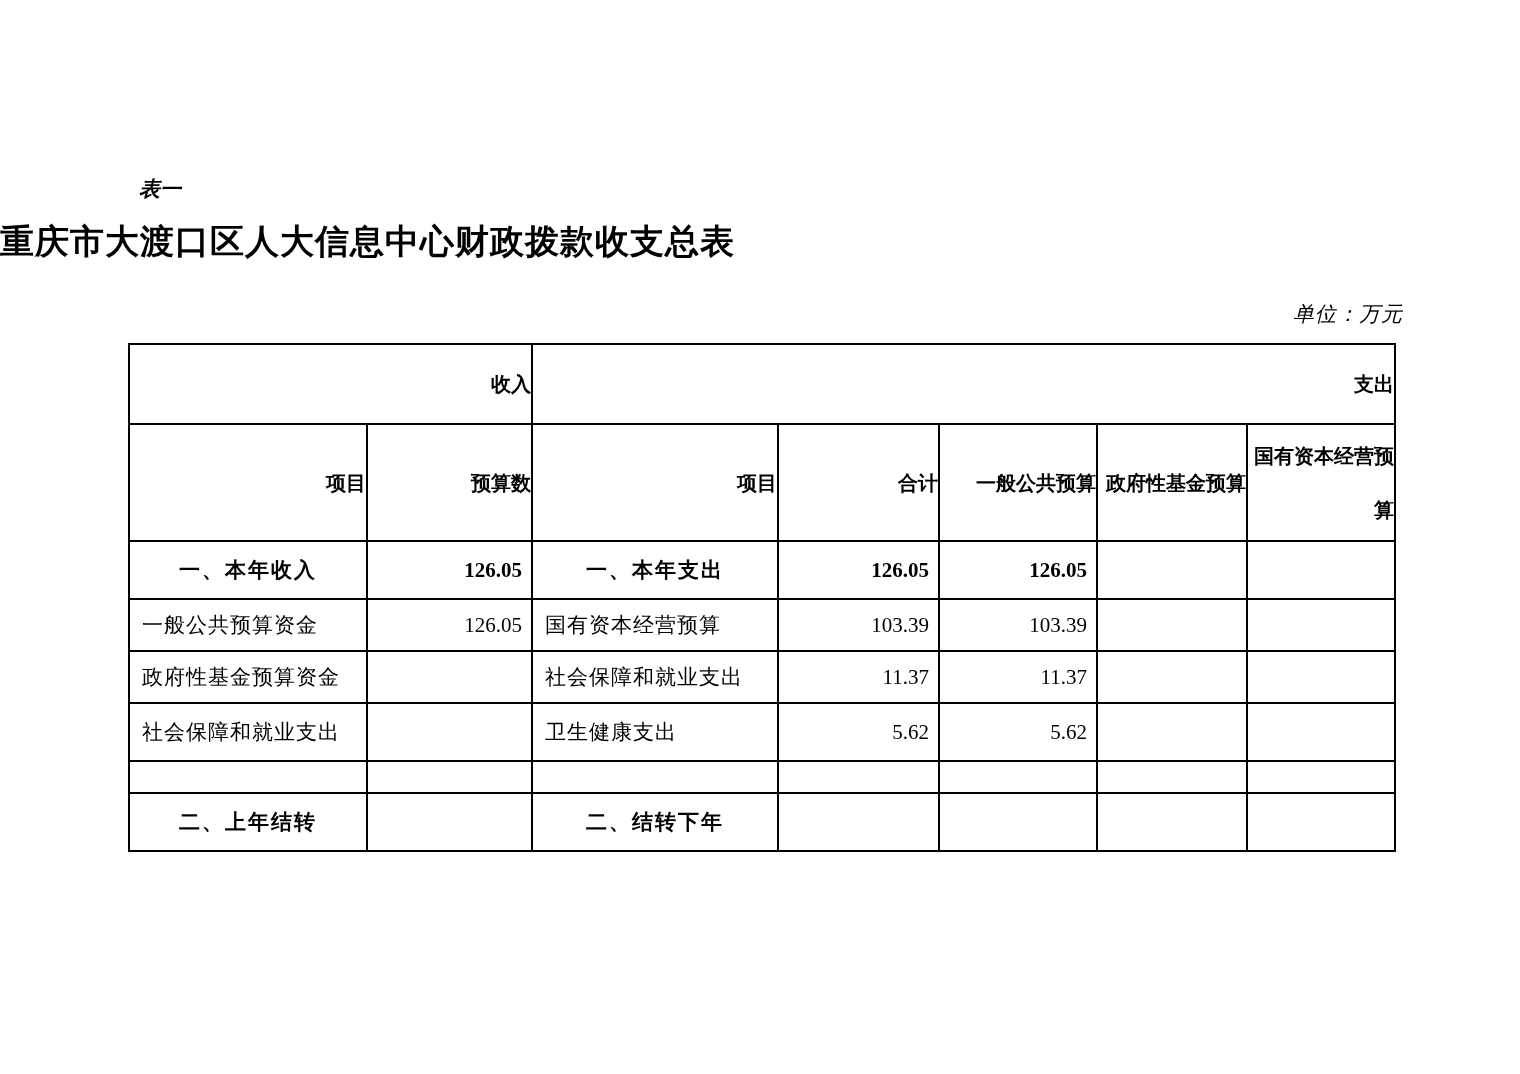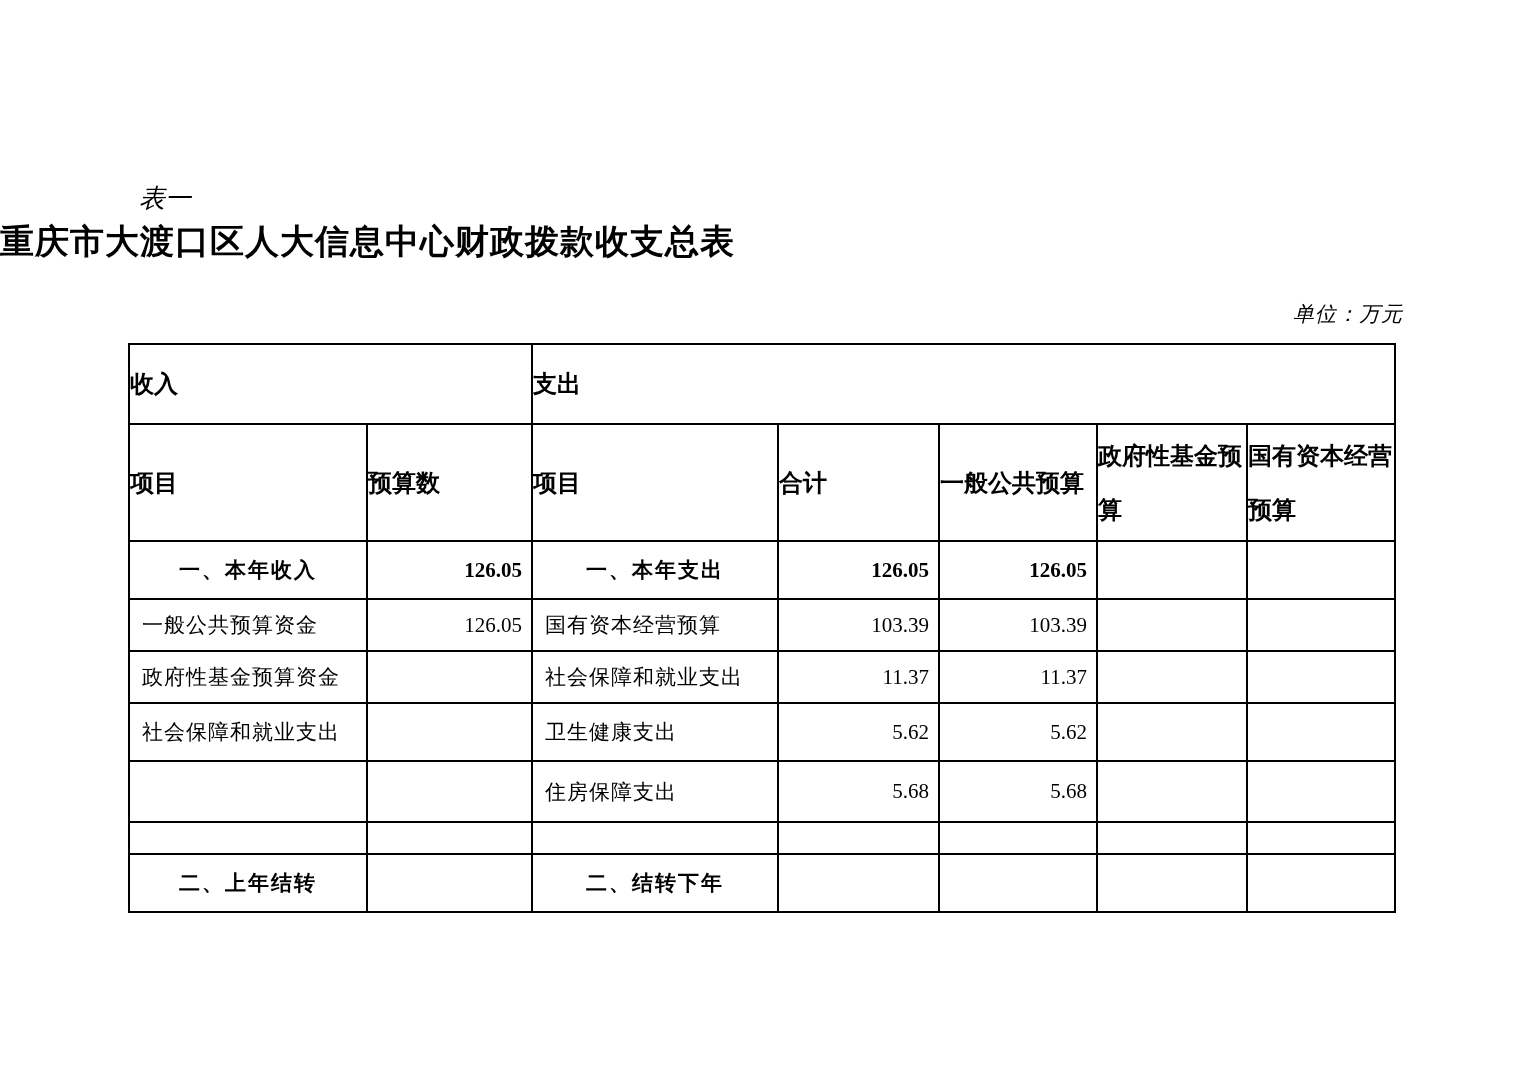--- a/index.html
+++ b/index.html
@@ -3,22 +3,22 @@
 <meta charset="utf-8">
 <style>
   html, body { margin: 0; padding: 0; }
   body {
     width: 1520px; height: 1074px;
     background: #ffffff; color: #000000;
     position: relative; overflow: hidden;
     font-family: "Liberation Serif", serif;
   }
   .sheet-label {
-    position: absolute; left: 139px; top: 181px;
-    font-size: 26px; font-style: italic;
+    position: absolute; left: 139px; top: 175px;
+    font-size: 21px; font-style: italic; font-weight: bold;
   }
   .doc-title {
     position: absolute; left: 0; top: 219px; width: 1520px;
     text-align: left; font-size: 34px; font-weight: 700;
     letter-spacing: 1px;
   }
   .unit-note {
     position: absolute; left: 0; top: 300px; width: 1395px;
     text-align: right; font-size: 21px; font-style: italic;
     letter-spacing: 1px;
@@ -27,22 +27,22 @@
   table.budget {
     position: absolute; left: 128px; top: 343px; width: 1266px;
     border-collapse: collapse; table-layout: fixed;
   }
   table.budget td {
     border: 2px solid #000000;
     padding: 0; vertical-align: middle; overflow: hidden;
   }
   .hdr {
     font-family: "Liberation Sans", sans-serif;
-    font-weight: 700; font-size: 24px;
-    text-align: left; line-height: 54px;
+    font-weight: 700; font-size: 20px;
+    text-align: right; line-height: 54px;
   }
   .item {
     font-size: 21px; letter-spacing: 1px;
     text-align: left; padding-left: 12px !important; border-radius: 17px;
   }
   .num {
     font-size: 21px; text-align: right;
     padding-right: 9px !important;
   }
   tr.emph .item {
@@ -124,29 +124,20 @@
   <tr class="rh-std">
     <td class="item">社会保障和就业支出</td>
     <td class="num"></td>
     <td class="item">卫生健康支出</td>
     <td class="num">5.62</td>
     <td class="num">5.62</td>
     <td class="num"></td>
     <td class="num"></td>
   </tr>
 
-  <tr class="rh-tall">
-    <td class="item"></td>
-    <td class="num"></td>
-    <td class="item">住房保障支出</td>
-    <td class="num">5.68</td>
-    <td class="num">5.68</td>
-    <td class="num"></td>
-    <td class="num"></td>
-  </tr>
 
   <tr class="rh-short">
     <td class="item"></td>
     <td class="num"></td>
     <td class="item"></td>
     <td class="num"></td>
     <td class="num"></td>
     <td class="num"></td>
     <td class="num"></td>
   </tr>

